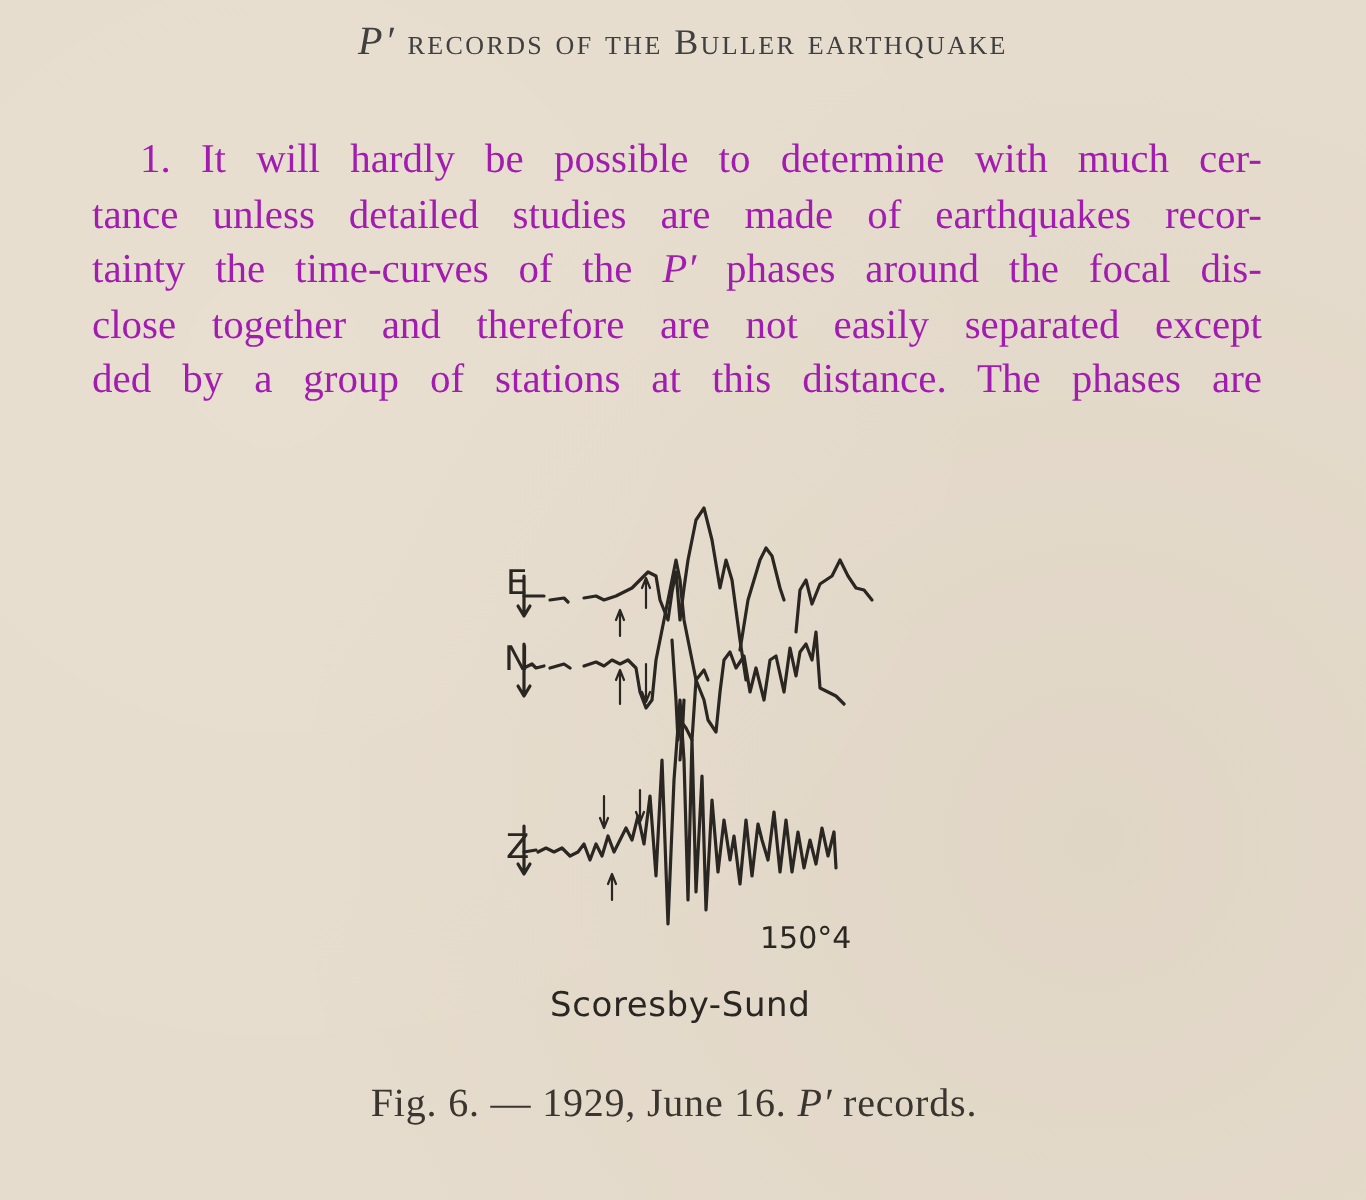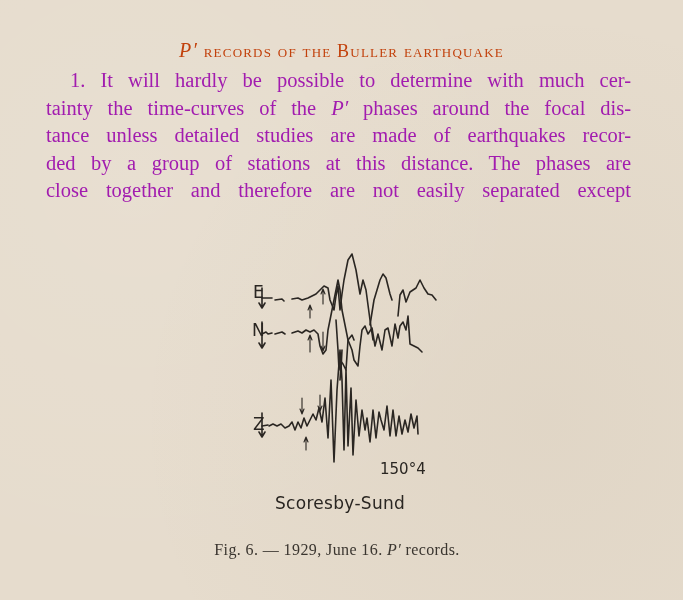--- a/index.html
+++ b/index.html
@@ -6,58 +6,58 @@
   body {
     width:683px; height:600px; overflow:hidden;
     background:#e6dccd;
     background-image: radial-gradient(circle at 20% 30%, rgba(255,255,255,0.08), transparent 60%),
                       radial-gradient(circle at 80% 70%, rgba(120,100,70,0.05), transparent 60%);
     position:relative;
     font-family:"DejaVu Serif", "Liberation Serif", serif;
     color:#2e2a26;
   }
   .running-head {
-    position:absolute; top:39px; left:0; width:683px; text-align:center;
+    position:absolute; top:10px; left:0; width:683px; text-align:center;
     font-family:"Liberation Serif", serif; font-size:18px; letter-spacing:1.2px;
-    color:#c2410c;
+    color:#404040;
   }
   .running-head .italic { font-style:italic; font-size:20px; }
   .running-head .sc { font-variant:small-caps; }
   .para {
     position:absolute; top:67px; left:46px; width:585px;
     font-family:"Liberation Serif", serif; font-size:20.5px; line-height:27.5px;
     color:#a21caf; text-align:justify;
   }
   .para .line { display:block; white-space:nowrap; text-align:justify; text-align-last:justify; }
   .para .line.first { padding-left:24px; }
   .para .line.last { text-align-last:justify; }
   .para i { font-style:italic; }
   .figure { position:absolute; left:240px; top:250px; width:200px; height:270px; }
   .fig-label {
     position:absolute; font-family:"DejaVu Sans", sans-serif; color:#2a2622;
   }
   .caption {
     position:absolute; top:541px; left:0; width:674px; text-align:center;
-    font-family:"Liberation Serif", serif; font-size:16px; letter-spacing:0.4px; color:#3a352f;
+    font-family:"Liberation Serif", serif; font-size:20px; letter-spacing:0.4px; color:#3a352f;
   }
   .caption i { font-style:italic; }
 </style>
 </head>
 <body>
 
 <div class="running-head">
   <span class="italic">P′</span><span class="sc"> records of the Buller earthquake</span>
 </div>
 
 <div class="para">
   <span class="line first">1. It will hardly be possible to determine with much cer-</span>
+  <span class="line">tance unless detailed studies are made of earthquakes recor-</span>
   <span class="line"><span>tainty the time-curves of the </span><i>P′</i><span> phases around the focal dis-</span></span>
-  <span class="line">tance unless detailed studies are made of earthquakes recor-</span>
+  <span class="line last">close together and therefore are not easily separated except</span>
   <span class="line">ded by a group of stations at this distance. The phases are</span>
-  <span class="line last">close together and therefore are not easily separated except</span>
 </div>
 
 <div class="figure">
   <svg width="200" height="270" viewBox="0 0 200 270" fill="none" stroke="#2a2622" stroke-width="1.6" stroke-linejoin="round" stroke-linecap="round">
 
     <g>
       <path d="M22 38 L22 57 M19 53 L22 58 L25 53"></path>
       <path d="M22 48 L32 48"></path>
     </g>
 

